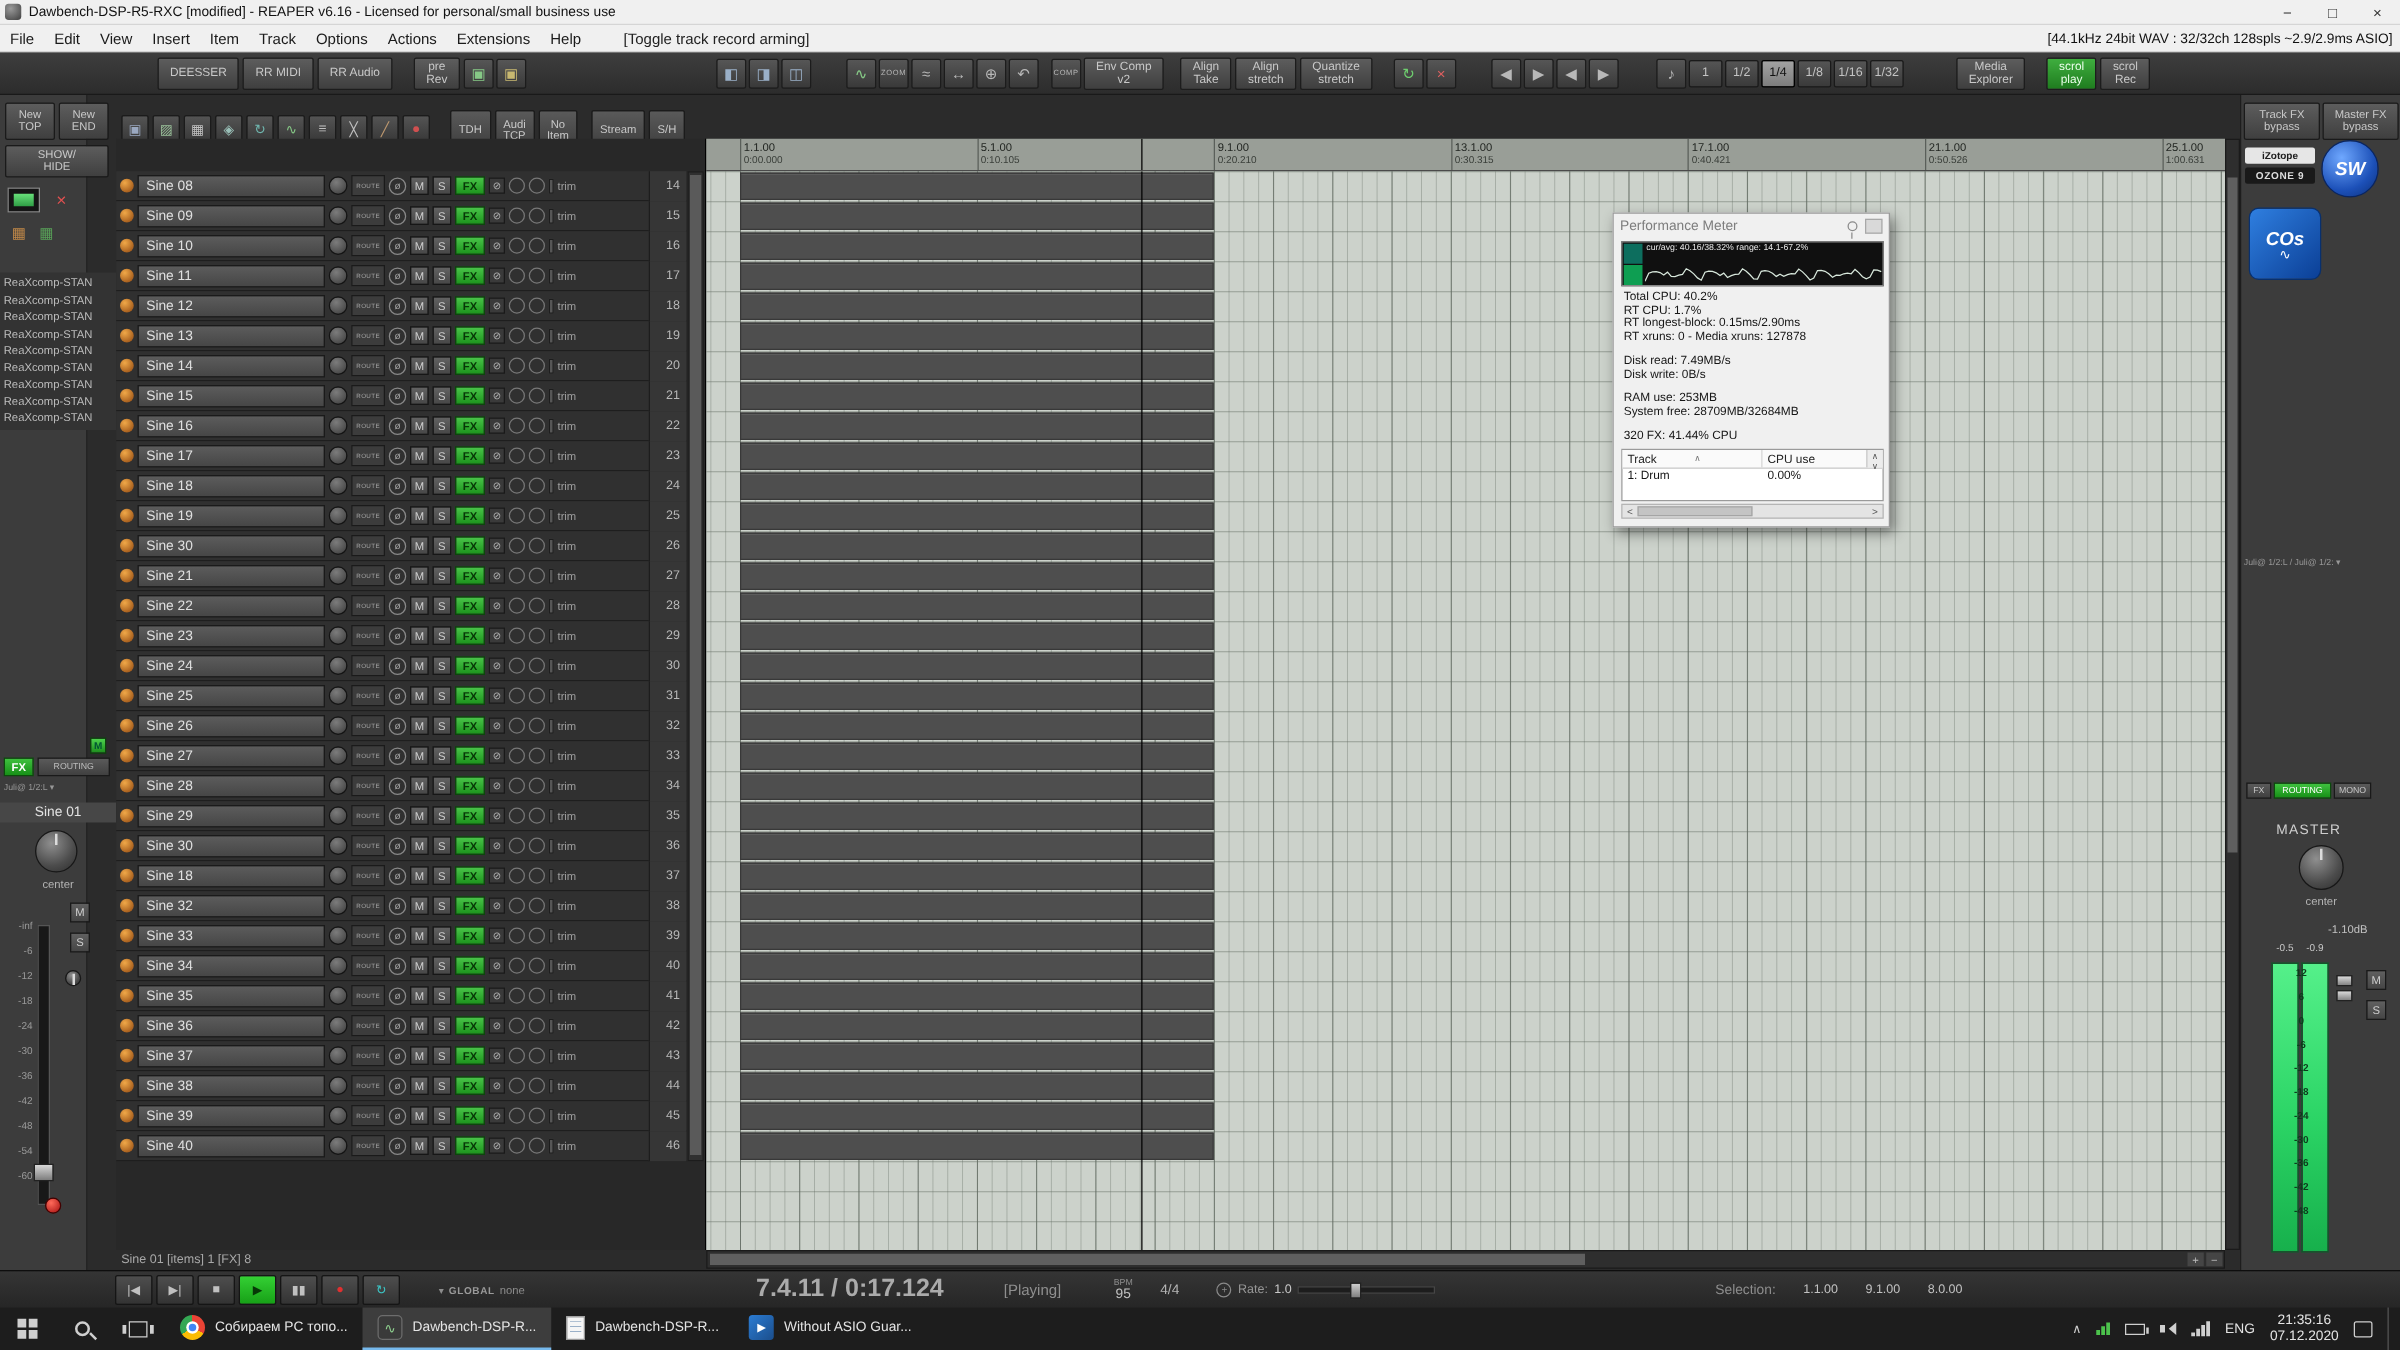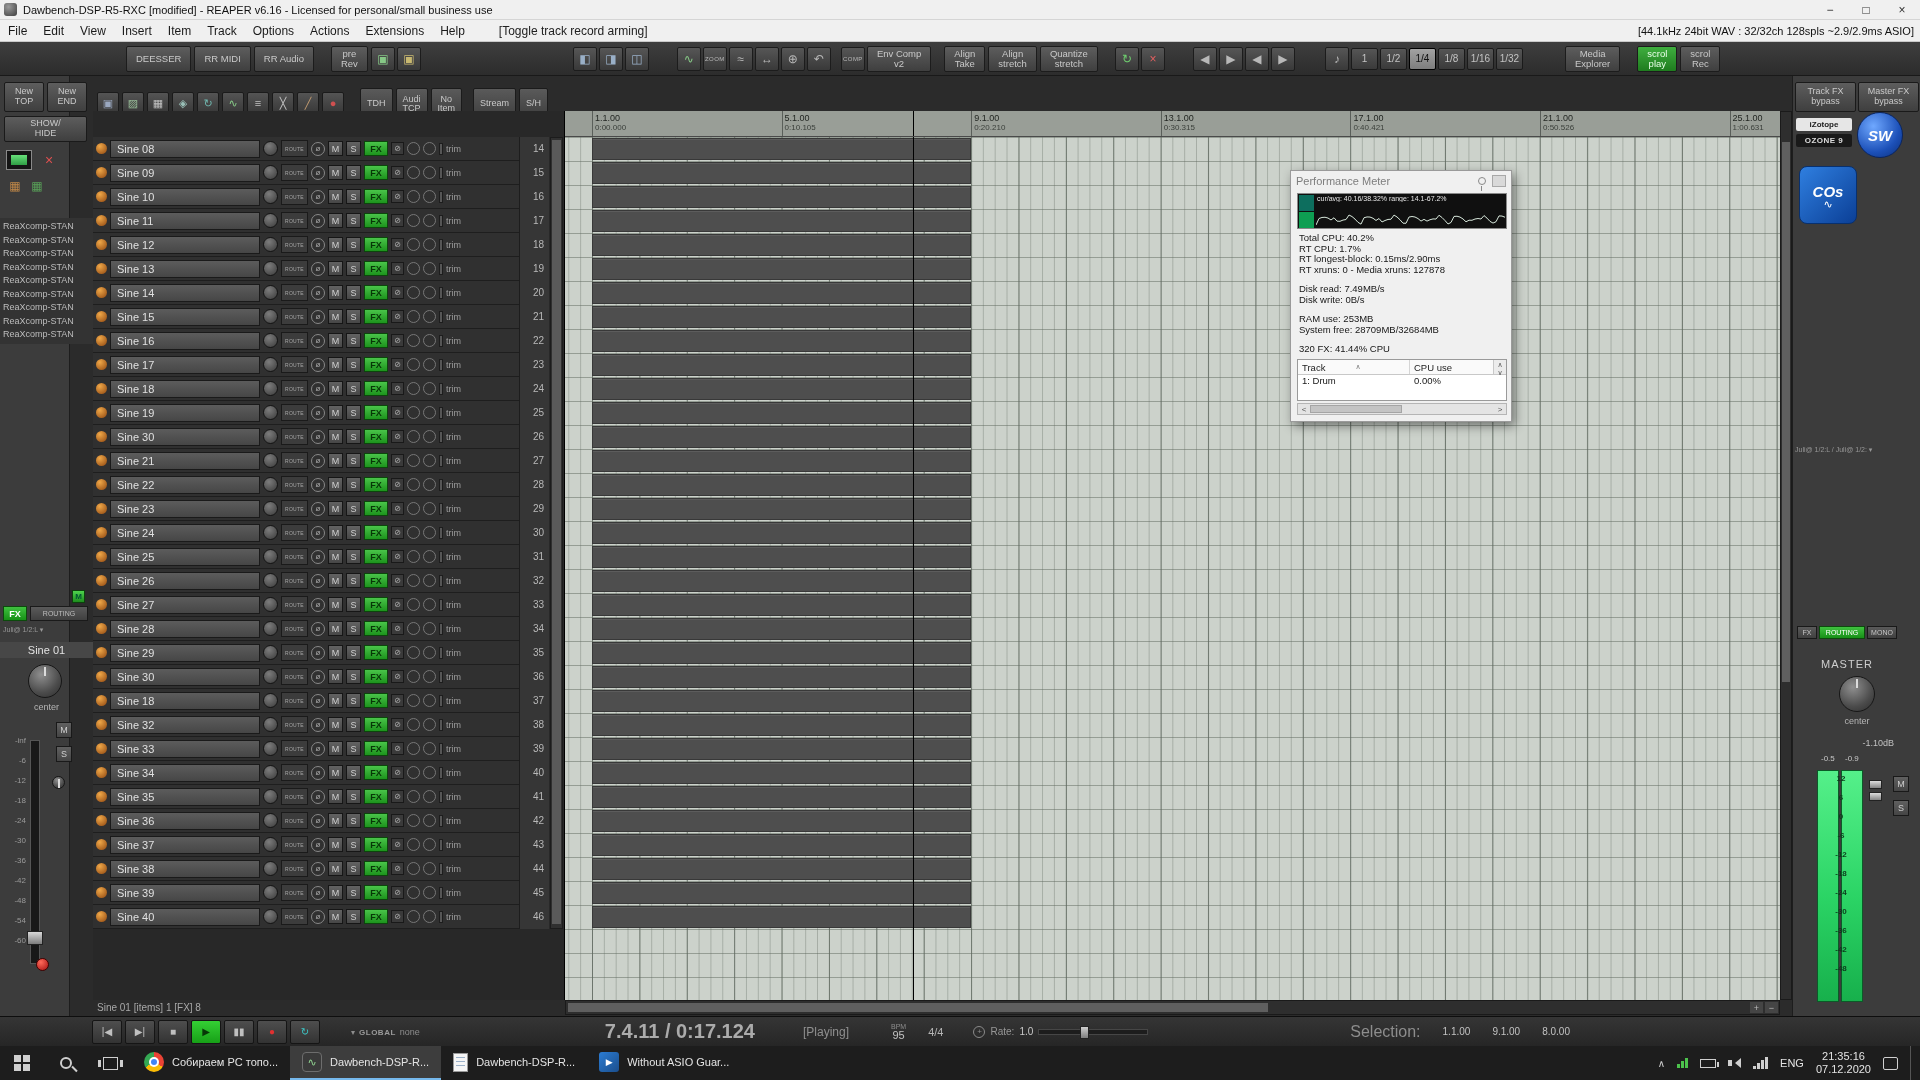--- a/index.html
+++ b/index.html
@@ -140,21 +140,21 @@
 #tr-bpm .l{font-size:7px;color:#8d8d8d}
 #tr-bpm .v{font-size:11px;color:#c2c2c2}
 #tr-sig{margin-left:22px;font-size:11px;color:#b5b5b5}
 #tr-rate{margin-left:30px;display:flex;align-items:center;gap:5px}
 #tr-rate .ric{width:12px;height:12px;border-radius:50%;border:1px solid #8a8a8a;color:#8a8a8a;font-size:8px;display:flex;align-items:center;justify-content:center}
 #tr-rate .rl{font-size:10px;color:#979797}
 #tr-rate .rv{font-size:10px;color:#c9c9c9}
 #tr-rate .groove{width:110px;height:6px;background:#1d1d1d;border:1px solid #464646;position:relative}
 #tr-rate .groove i{position:absolute;left:38%;top:-4px;width:9px;height:13px;background:linear-gradient(#cfcfcf,#7d7d7d);border:1px solid #222}
 #tr-sel{margin-left:auto;margin-right:350px;display:flex;align-items:center;gap:22px}
-#tr-sel .sl{font-size:16px;color:#8d8d8d}
+#tr-sel .sl{font-size:11px;color:#8d8d8d}
 #tr-sel .sv{font-size:10px;color:#c2c2c2}
 
 
 #taskbar{position:absolute;left:0;top:1046px;width:1920px;height:34px;background:#1d1d1d;display:flex;align-items:center;color:#e4e4e4}
 .tb-sys{width:44px;height:34px;display:flex;align-items:center;justify-content:center}
 .win-logo{width:16px;height:16px;display:grid;grid-template-columns:7px 7px;grid-template-rows:7px 7px;gap:2px}
 .win-logo b{background:#cfcfcf}
 .search-glass{width:12px;height:12px;border:2px solid #cfcfcf;border-radius:50%;position:relative}
 .search-glass::after{content:"";position:absolute;left:9px;top:9px;width:7px;height:2px;background:#cfcfcf;transform:rotate(45deg)}
 .tv-icon{width:15px;height:13px;border:1px solid #cfcfcf;position:relative}

